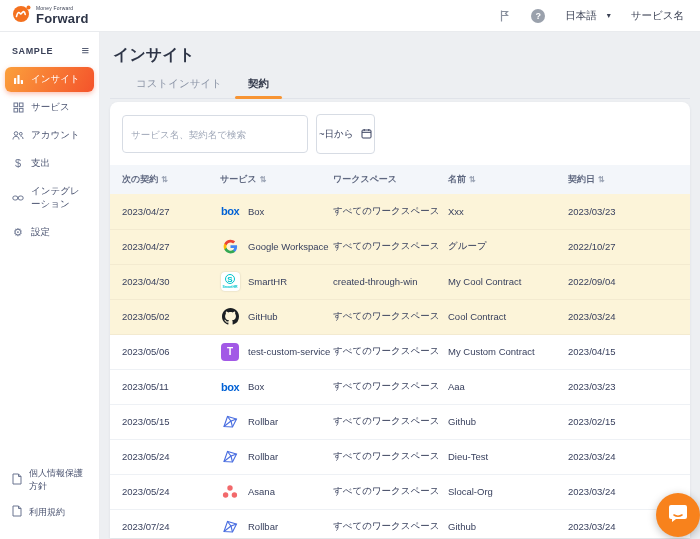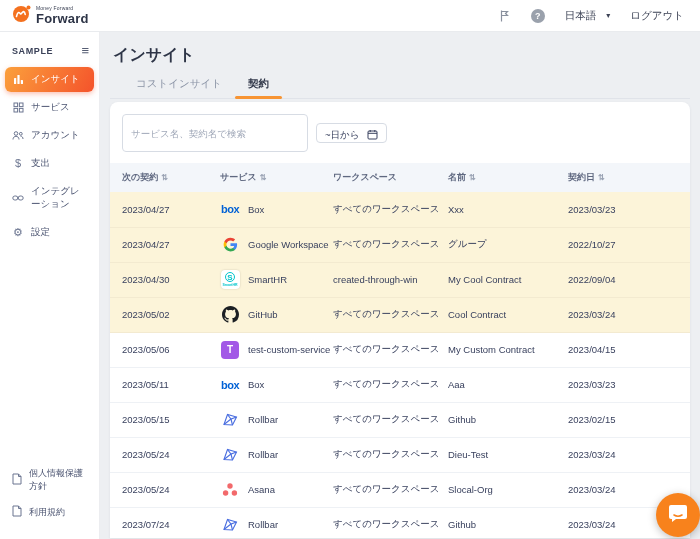--- a/index.html
+++ b/index.html
@@ -40,21 +40,21 @@
   .page-title { font-size:16px; font-weight:bold; color:#2e3547; margin:13px 0 0 3px; }
   .tabs { display:flex; margin-top:11px; border-bottom:1px solid #e0e3e9; padding-left:13px; }
   .tab { padding:0 13px 7px; font-size:10.5px; color:#8a93a5; cursor:pointer; position:relative; }
   .tab.active { color:#2e3547; font-weight:bold; }
   .tab.active::after { content:""; position:absolute; left:0; right:0; bottom:-1px; height:3px; border-radius:2px; background:#f79433; }
 
   .card { margin-top:3px; background:#fff; border-radius:8px 8px 0 0; box-shadow:0 1px 3px rgba(40,50,80,.08); height:436px; overflow:hidden; display:flex; flex-direction:column; }
   .filterbar { display:flex; align-items:center; gap:8px; padding:12px 12px 11px; }
   .search-input { width:186px; height:36px; border:1px solid #d7dce4; border-radius:4px; padding:18px 8px; font-size:9.5px; color:#3a4358; outline:none; font-family:"Liberation Sans",sans-serif; }
   .search-input::placeholder { color:#a0a8b8; }
-  .date-btn { display:flex; align-items:flex-end; gap:7px; border:1px solid #d7dce4; border-radius:4px; height:20px; padding:0 8px; font-size:9.5px; color:#39415e; background:#fff; cursor:pointer; }
+  .date-btn { display:flex; align-items:center; gap:7px; border:1px solid #d7dce4; border-radius:4px; height:40px; padding:0 2px; font-size:9.5px; color:#39415e; background:#fff; cursor:pointer; }
 
   table { width:100%; border-collapse:collapse; table-layout:fixed; }
   col.c1{width:110px;} col.c2{width:113px;} col.c3{width:115px;} col.c4{width:120px;} col.c5{width:auto;}
   thead th { background:#f3f6fa; font-size:9px; color:#5f6880; font-weight:bold; text-align:left; padding:8px 0 8px 0; }
   thead th:first-child { padding-left:12px; }
   .sort-glyph { color:#9aa3b4; font-size:8px; margin-left:3px; }
   tbody td { font-size:9.5px; color:#39415e; height:35px; padding:0; border-bottom:1px solid #eef1f5; }
   tbody td:first-child { padding-left:12px; }
   tbody tr { cursor:pointer; }
   tbody tr.hl td { background:#fcf4d9; border-bottom:1px solid #f3ead0; }
@@ -93,21 +93,21 @@
       <svg width="13" height="14" viewBox="0 0 13 14" fill="none" stroke="#8a919e" stroke-width="1.2">
         <path d="M3.5 1.5 V12.5"></path>
           <path d="M3.5 2.5 H9.5 L7.5 4.5 L9.5 6.5 H3.5"></path>
       </svg>
     </span>
     <span class="help-circle">?</span>
     <span class="lang-btn">
       <span>日本語</span>
       <span class="caret">▾</span>
     </span>
-    <span class="logout-btn">ログアウト</span>
+    <span class="logout-btn">サービス名</span>
   </div>
 </header>
 
 <div class="layout">
 
   <aside class="sidebar">
     <div class="sidebar-head">
       <span class="ws-label">SAMPLE</span>
       <span class="collapse">≡</span>
     </div>

